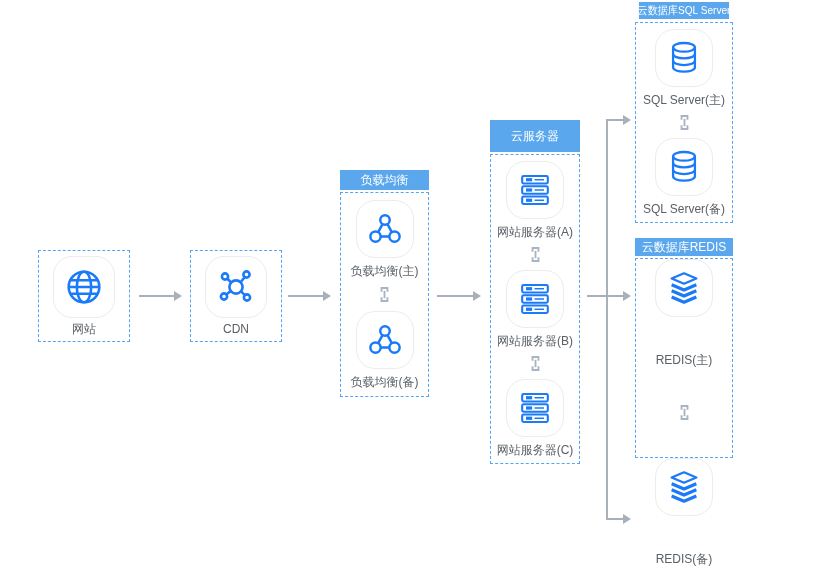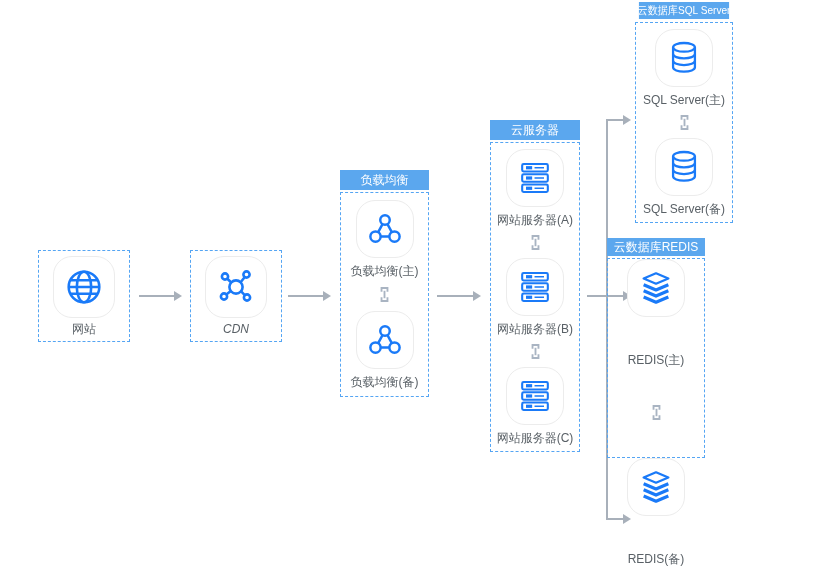--- a/index.html
+++ b/index.html
@@ -51,21 +51,21 @@
           <ellipse cx="20" cy="20" rx="7.2" ry="15.3"></ellipse>
           <path d="M6.4 13.2 H33.6 M4.7 20 H35.3 M6.4 26.8 H33.6"></path>
         </g>
       </svg>
     </div>
     <div class="nlabel">网站</div>
   </div>
 
   <div class="harrow" style="left:139px;top:295px;width:35px;"></div>
 
-  <div class="nbox" style="left:190px;top:250px;width:92px;height:92px;font-style:italic;">
+  <div class="nbox" style="left:190px;top:250px;width:92px;height:92px;">
     <div class="tile lg">
       <svg viewBox="0 0 40 40" width="40" height="40">
         <g fill="none" stroke="#1a7af8" stroke-width="2.6">
           <circle cx="20" cy="20" r="6.6"></circle>
           <circle cx="9" cy="9.5" r="3.1"></circle>
           <circle cx="30.5" cy="7.5" r="3.1"></circle>
           <circle cx="8" cy="29.5" r="3.1"></circle>
           <circle cx="31" cy="30.5" r="3.1"></circle>
           <path d="M15.3 15.5 L11.3 11.7 M24.6 15.2 L28.6 10.2 M14.8 23.9 L10.3 27.5 M24.9 24.2 L29 28.4"></path>
         </g>
@@ -107,21 +107,21 @@
           </g>
         </svg>
       </div>
       <div class="nlabel">负载均衡(备)</div>
     </div>
   </div>
 
   <div class="harrow" style="left:437px;top:295px;width:36px;"></div>
 
   <div class="group" style="left:490px;top:120px;width:90px;">
-    <div class="ghead" style="height:20px;">云服务器</div>
+    <div class="ghead" style="height:32px;">云服务器</div>
     <div class="gbody" style="height:310px;">
       <div class="tile sm">
         <svg viewBox="0 0 40 40" width="38" height="38">
           <g fill="none" stroke="#1a7af8">
             <rect x="6.5" y="5.3" width="27" height="7.8" rx="1.5" stroke-width="2.2"></rect>
             <rect x="6.5" y="16.1" width="27" height="7.8" rx="1.5" stroke-width="2.2"></rect>
             <rect x="6.5" y="26.9" width="27" height="7.8" rx="1.5" stroke-width="2.2"></rect>
             <path d="M10.5 9.2 H17" stroke-width="3.4"></path>
               <path d="M19.5 9.2 H29.5" stroke-width="1.6"></path>
             <path d="M10.5 20 H17" stroke-width="3.4"></path>
@@ -214,21 +214,21 @@
             <path d="M8.5 8.8 V29.8 C8.5 32.5 13.6 34.4 20 34.4 C26.4 34.4 31.5 32.5 31.5 29.8 V8.8"></path>
             <path d="M8.5 15.8 C8.5 18.5 13.6 20.4 20 20.4 C26.4 20.4 31.5 18.5 31.5 15.8"></path>
             <path d="M8.5 22.8 C8.5 25.5 13.6 27.4 20 27.4 C26.4 27.4 31.5 25.5 31.5 22.8"></path>
           </g>
         </svg>
       </div>
       <div class="nlabel">SQL Server(备)</div>
     </div>
   </div>
 
-  <div class="group" style="left:607px;top:238px;width:98px;">
+  <div class="group" style="left:635px;top:238px;width:98px;">
     <div class="ghead" style="height:18px;">云数据库REDIS</div>
     <div class="gbody" style="height:200px;gap:36px;">
       <div class="tile sm">
         <svg viewBox="0 0 40 40" width="38" height="38">
           <g fill="none" stroke="#1a7af8" stroke-linejoin="round">
             <path d="M20 4.5 L33 10 L20 15.5 L7 10 Z" stroke-width="2.4"></path>
             <path d="M7 16.5 L20 22 L33 16.5" stroke-width="3.4"></path>
             <path d="M7 23 L20 28.5 L33 23" stroke-width="3.4"></path>
             <path d="M7 29.5 L20 35 L33 29.5" stroke-width="3.4"></path>
           </g>

